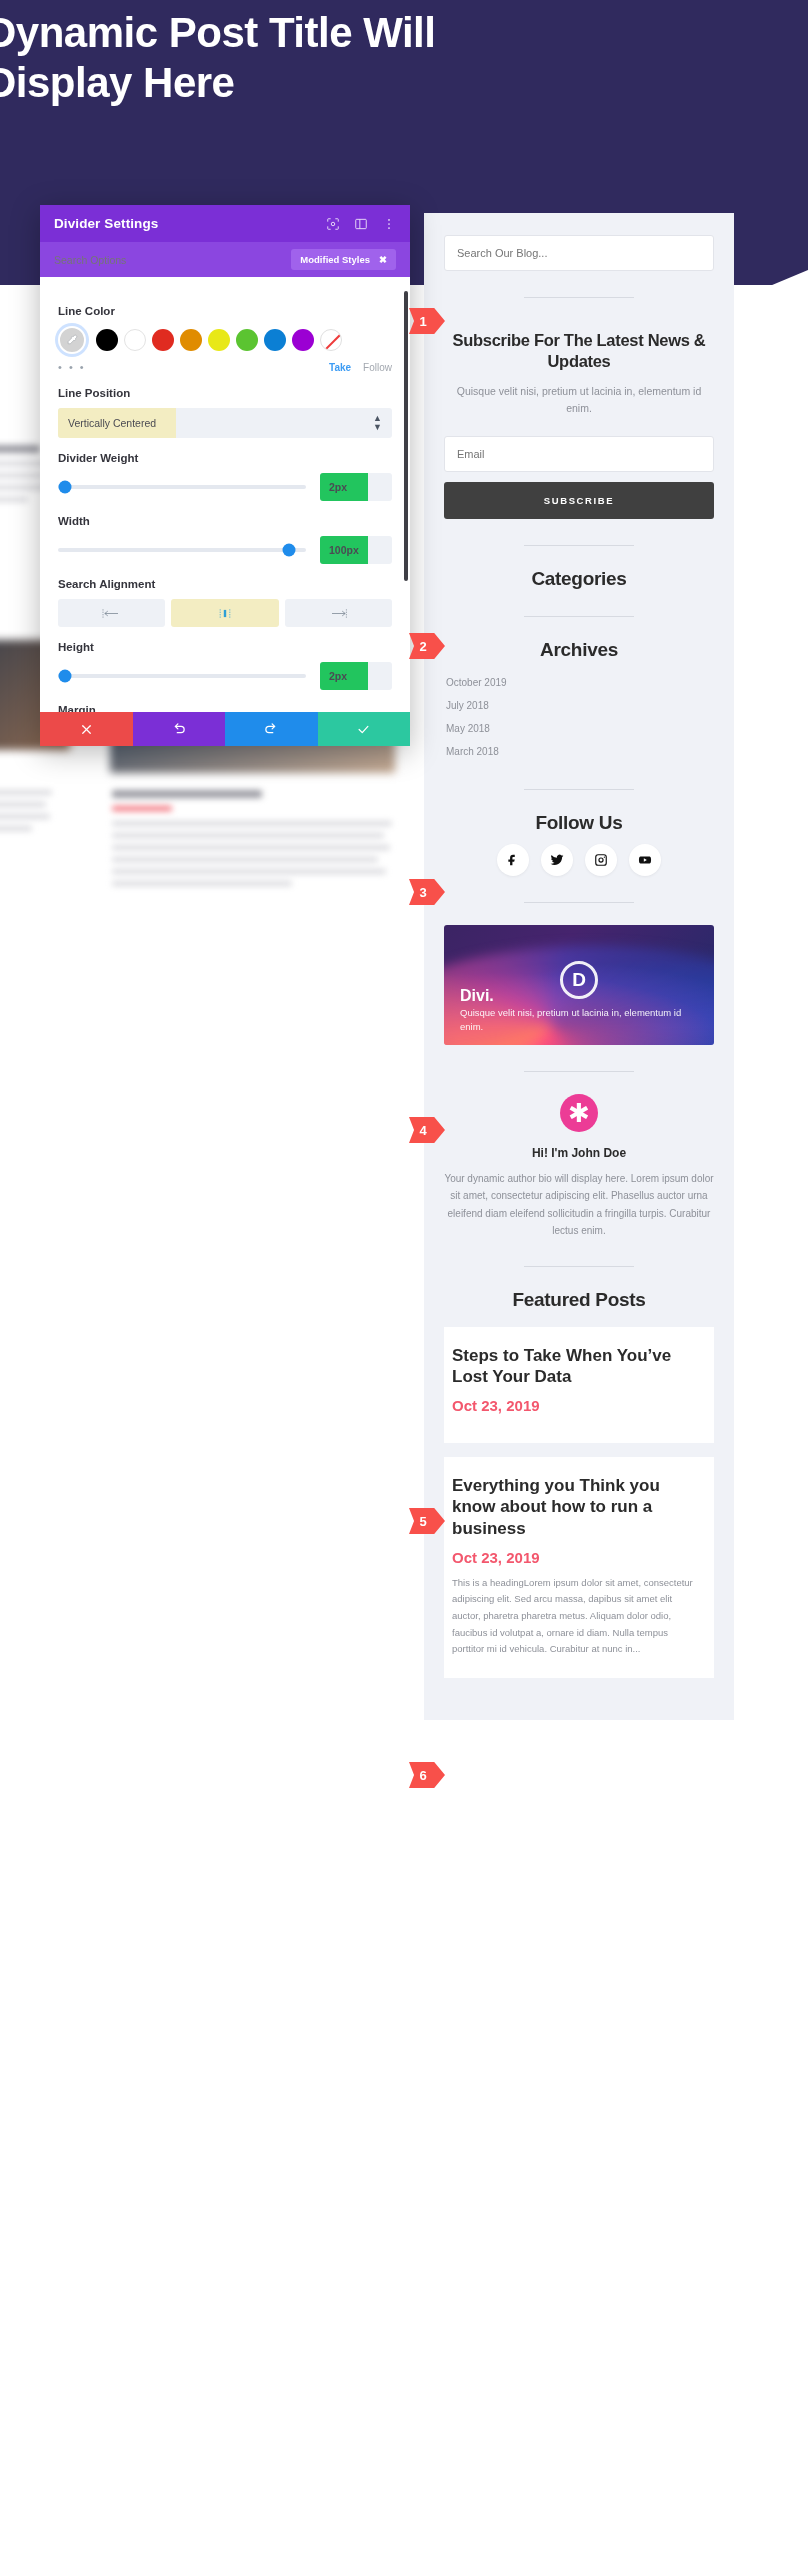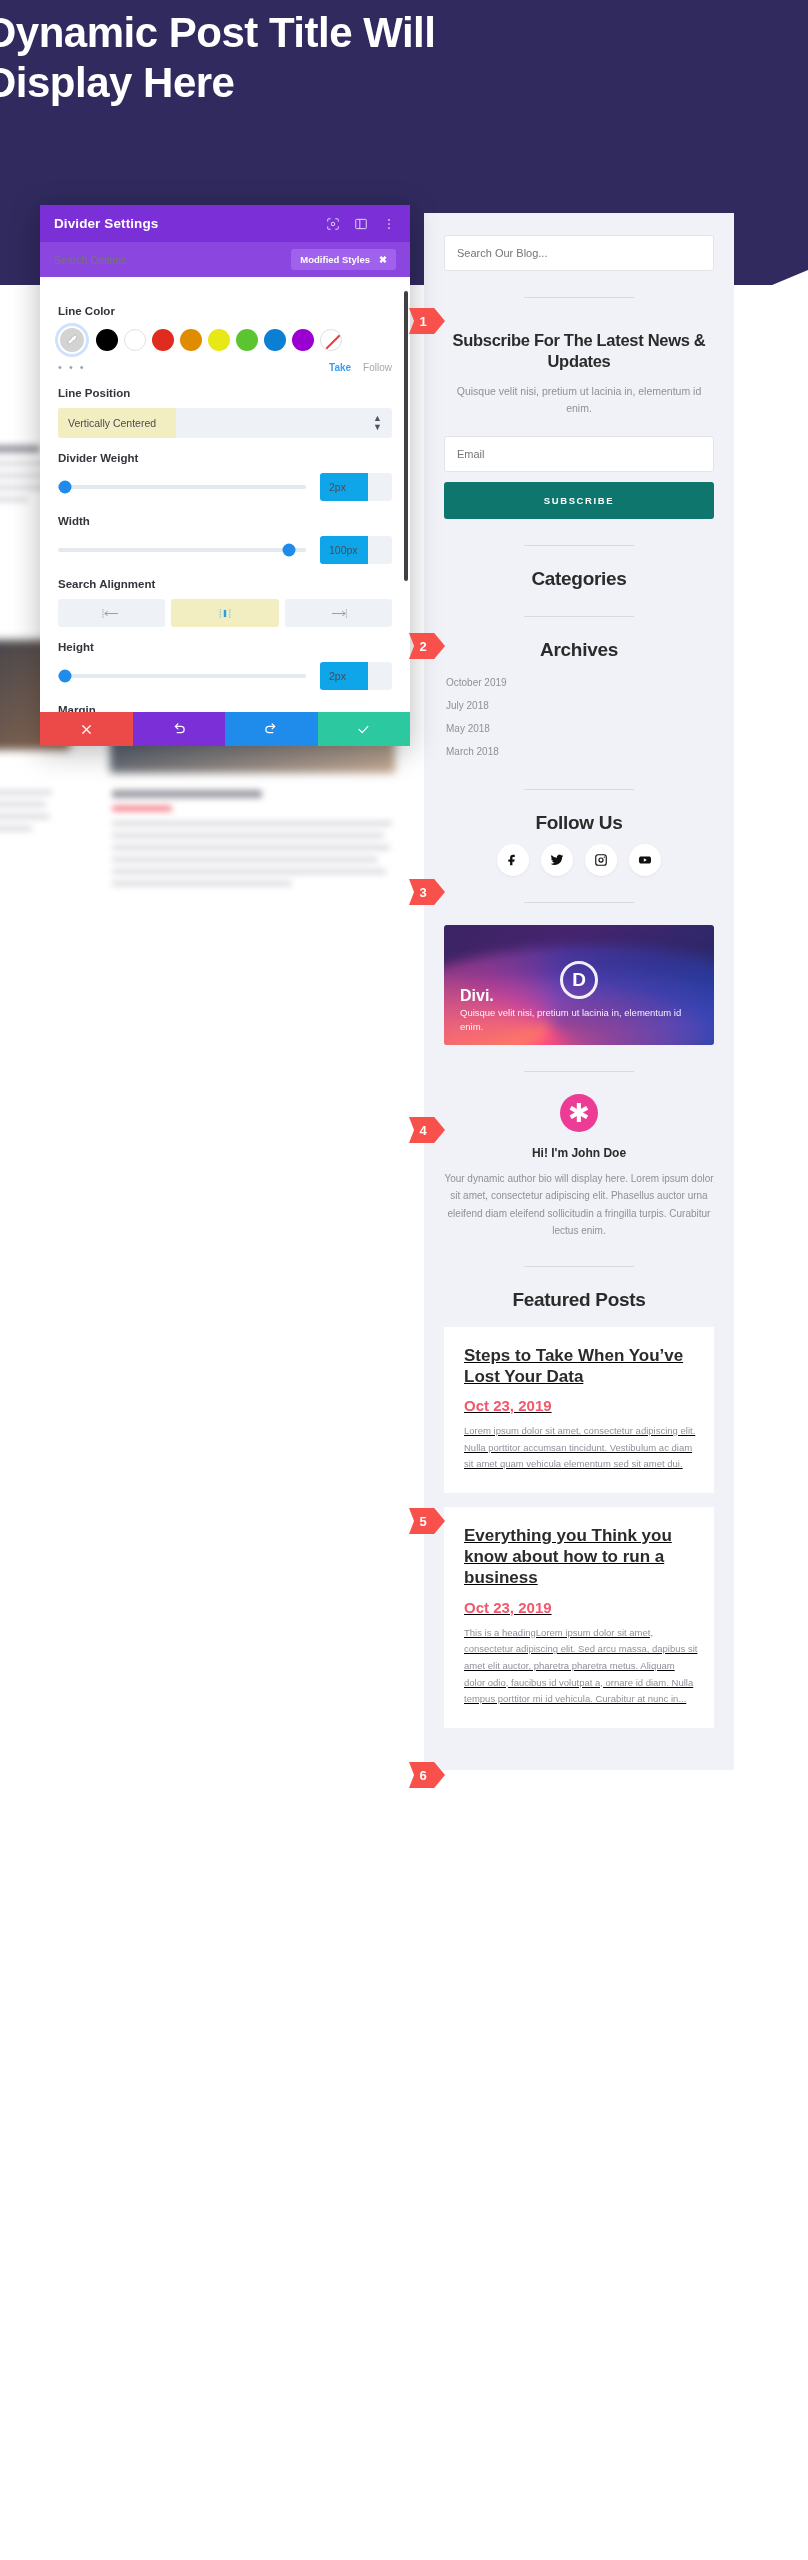--- a/index.html
+++ b/index.html
@@ -46,21 +46,21 @@
     padding:11px 12px;font-size:11px;color:#9b9ea6;
   }
   .side-h2{
     text-align:center;color:#2b2b2b;font-weight:700;font-size:19px;letter-spacing:-0.3px;margin-bottom:10px;
   }
   .side-h2.two-line{font-size:16.5px;line-height:1.3;margin-top:32px;}
   .side-sub{
     text-align:center;color:#8e9199;font-size:10.5px;line-height:1.65;margin-bottom:18px;padding:0 4px;
   }
   .subscribe-btn{
-    display:block;width:100%;background:#0f766e;color:#fff;border:none;border-radius:3px;
+    display:block;width:100%;background:#404040;color:#fff;border:none;border-radius:3px;
     padding:13px 0;font-size:9.5px;font-weight:700;letter-spacing:1.6px;text-align:center;cursor:pointer;
     margin-top:10px;
   }
   .link-list{list-style:none;}
   .link-list li{
     color:#8e9199;font-size:10px;padding:5px 0 5px 2px;line-height:1.3;cursor:pointer;
   }
   .social-row{display:flex;justify-content:center;gap:12px;margin-top:6px;}
   .social-btn{
     width:32px;height:32px;border-radius:50%;background:#fff;
@@ -96,21 +96,21 @@
   #divi-word{position:absolute;left:16px;bottom:40px;color:#fff;font-size:16px;font-weight:700;}
   #divi-text{position:absolute;left:16px;right:16px;bottom:10px;color:rgba(255,255,255,.92);font-size:9.5px;line-height:1.5;}
   
   .author-avatar{
     width:38px;height:38px;border-radius:50%;background:#ec3c96;margin:0 auto 14px auto;
     display:flex;align-items:center;justify-content:center;color:#fff;font-size:26px;line-height:1;
   }
   .author-name{text-align:center;font-size:12px;font-weight:700;color:#2b2b2b;margin-bottom:10px;}
   .author-bio{color:#8e9199;font-size:10px;line-height:1.75;text-align:center;}
   
-  .post-card{background:#fff;padding:18px 16px 20px 20px;margin-bottom:14px;text-decoration:underline;}
+  .post-card{background:#fff;padding:18px 16px 20px 8px;margin-bottom:14px;}
   .post-title{font-size:17px;font-weight:700;color:#2b2b2b;line-height:1.25;margin-bottom:10px;cursor:pointer;}
   .post-date{color:#f3576d;font-size:15px;font-weight:700;margin-bottom:9px;}
   .post-excerpt{color:#8e9199;font-size:9.5px;line-height:1.75;}
 
   
   .marker{
     position:absolute;z-index:30;width:36px;height:26px;
     background:#f8504a;color:#fff;font-size:13px;font-weight:700;
     display:flex;align-items:center;justify-content:center;
     clip-path:polygon(0 0,70% 0,100% 50%,70% 100%,0 100%,14% 50%);
@@ -181,22 +181,22 @@
   .ds-slider-row{display:flex;align-items:center;gap:14px;}
   .ds-track{flex:1;height:4px;background:#e4e8ef;border-radius:2px;position:relative;cursor:pointer;}
   .ds-thumb{
     position:absolute;top:50%;width:13px;height:13px;border-radius:50%;background:#1f8ceb;
     transform:translate(-50%,-50%);cursor:pointer;
   }
   .ds-numbox{
     width:72px;height:28px;background:#eef1f6;border-radius:3px;display:flex;align-items:center;
   }
   .ds-numbox .v{
-    background:#0ea5e9;height:100%;display:flex;align-items:center;padding:0 9px;
-    font-size:10.5px;color:#4b4b53;border-radius:3px 0 0 3px;min-width:48px;
+    background:#22c55e;height:100%;display:flex;align-items:center;padding:0 9px;
+    font-size:10.5px;color:#4b4b53;border-radius:3px 0 0 3px;min-width:48px;font-weight:bold;
   }
   
   #align-row{display:flex;gap:6px;}
   .align-btn{
     flex:1;height:28px;background:#eef1f6;border-radius:3px;display:flex;align-items:center;justify-content:center;cursor:pointer;
   }
   .align-btn.active{background:#f3edc2;}
   .align-btn svg{width:24px;height:13px;}
   
   #ds-actions{display:flex;height:34px;}
@@ -329,21 +329,20 @@
     <div class="author-bio">Your dynamic author bio will display here. Lorem ipsum dolor sit amet, consectetur adipiscing elit. Phasellus auctor urna eleifend diam eleifend sollicitudin a fringilla turpis. Curabitur lectus enim.</div>
   </div>
 
   <div class="divider-rule"></div>
 
   <div class="side-block">
     <div class="side-h2" style="margin-bottom:16px;">Featured Posts</div>
     <div class="post-card">
       <div class="post-title">Steps to Take When You’ve Lost Your Data</div>
       <div class="post-date">Oct 23, 2019</div>
-      <div class="post-excerpt">Lorem ipsum dolor sit amet, consectetur adipiscing elit. Nulla porttitor accumsan tincidunt. Vestibulum ac diam sit amet quam vehicula elementum sed sit amet dui.</div>
     </div>
     <div class="post-card">
       <div class="post-title">Everything you Think you know about how to run a business</div>
       <div class="post-date">Oct 23, 2019</div>
       <div class="post-excerpt">This is a headingLorem ipsum dolor sit amet, consectetur adipiscing elit. Sed arcu massa, dapibus sit amet elit auctor, pharetra pharetra metus. Aliquam dolor odio, faucibus id volutpat a, ornare id diam. Nulla tempus porttitor mi id vehicula. Curabitur at nunc in...</div>
     </div>
   </div>
 </div>
 
 <div class="marker" style="left:409px;top:308px;">1</div>

